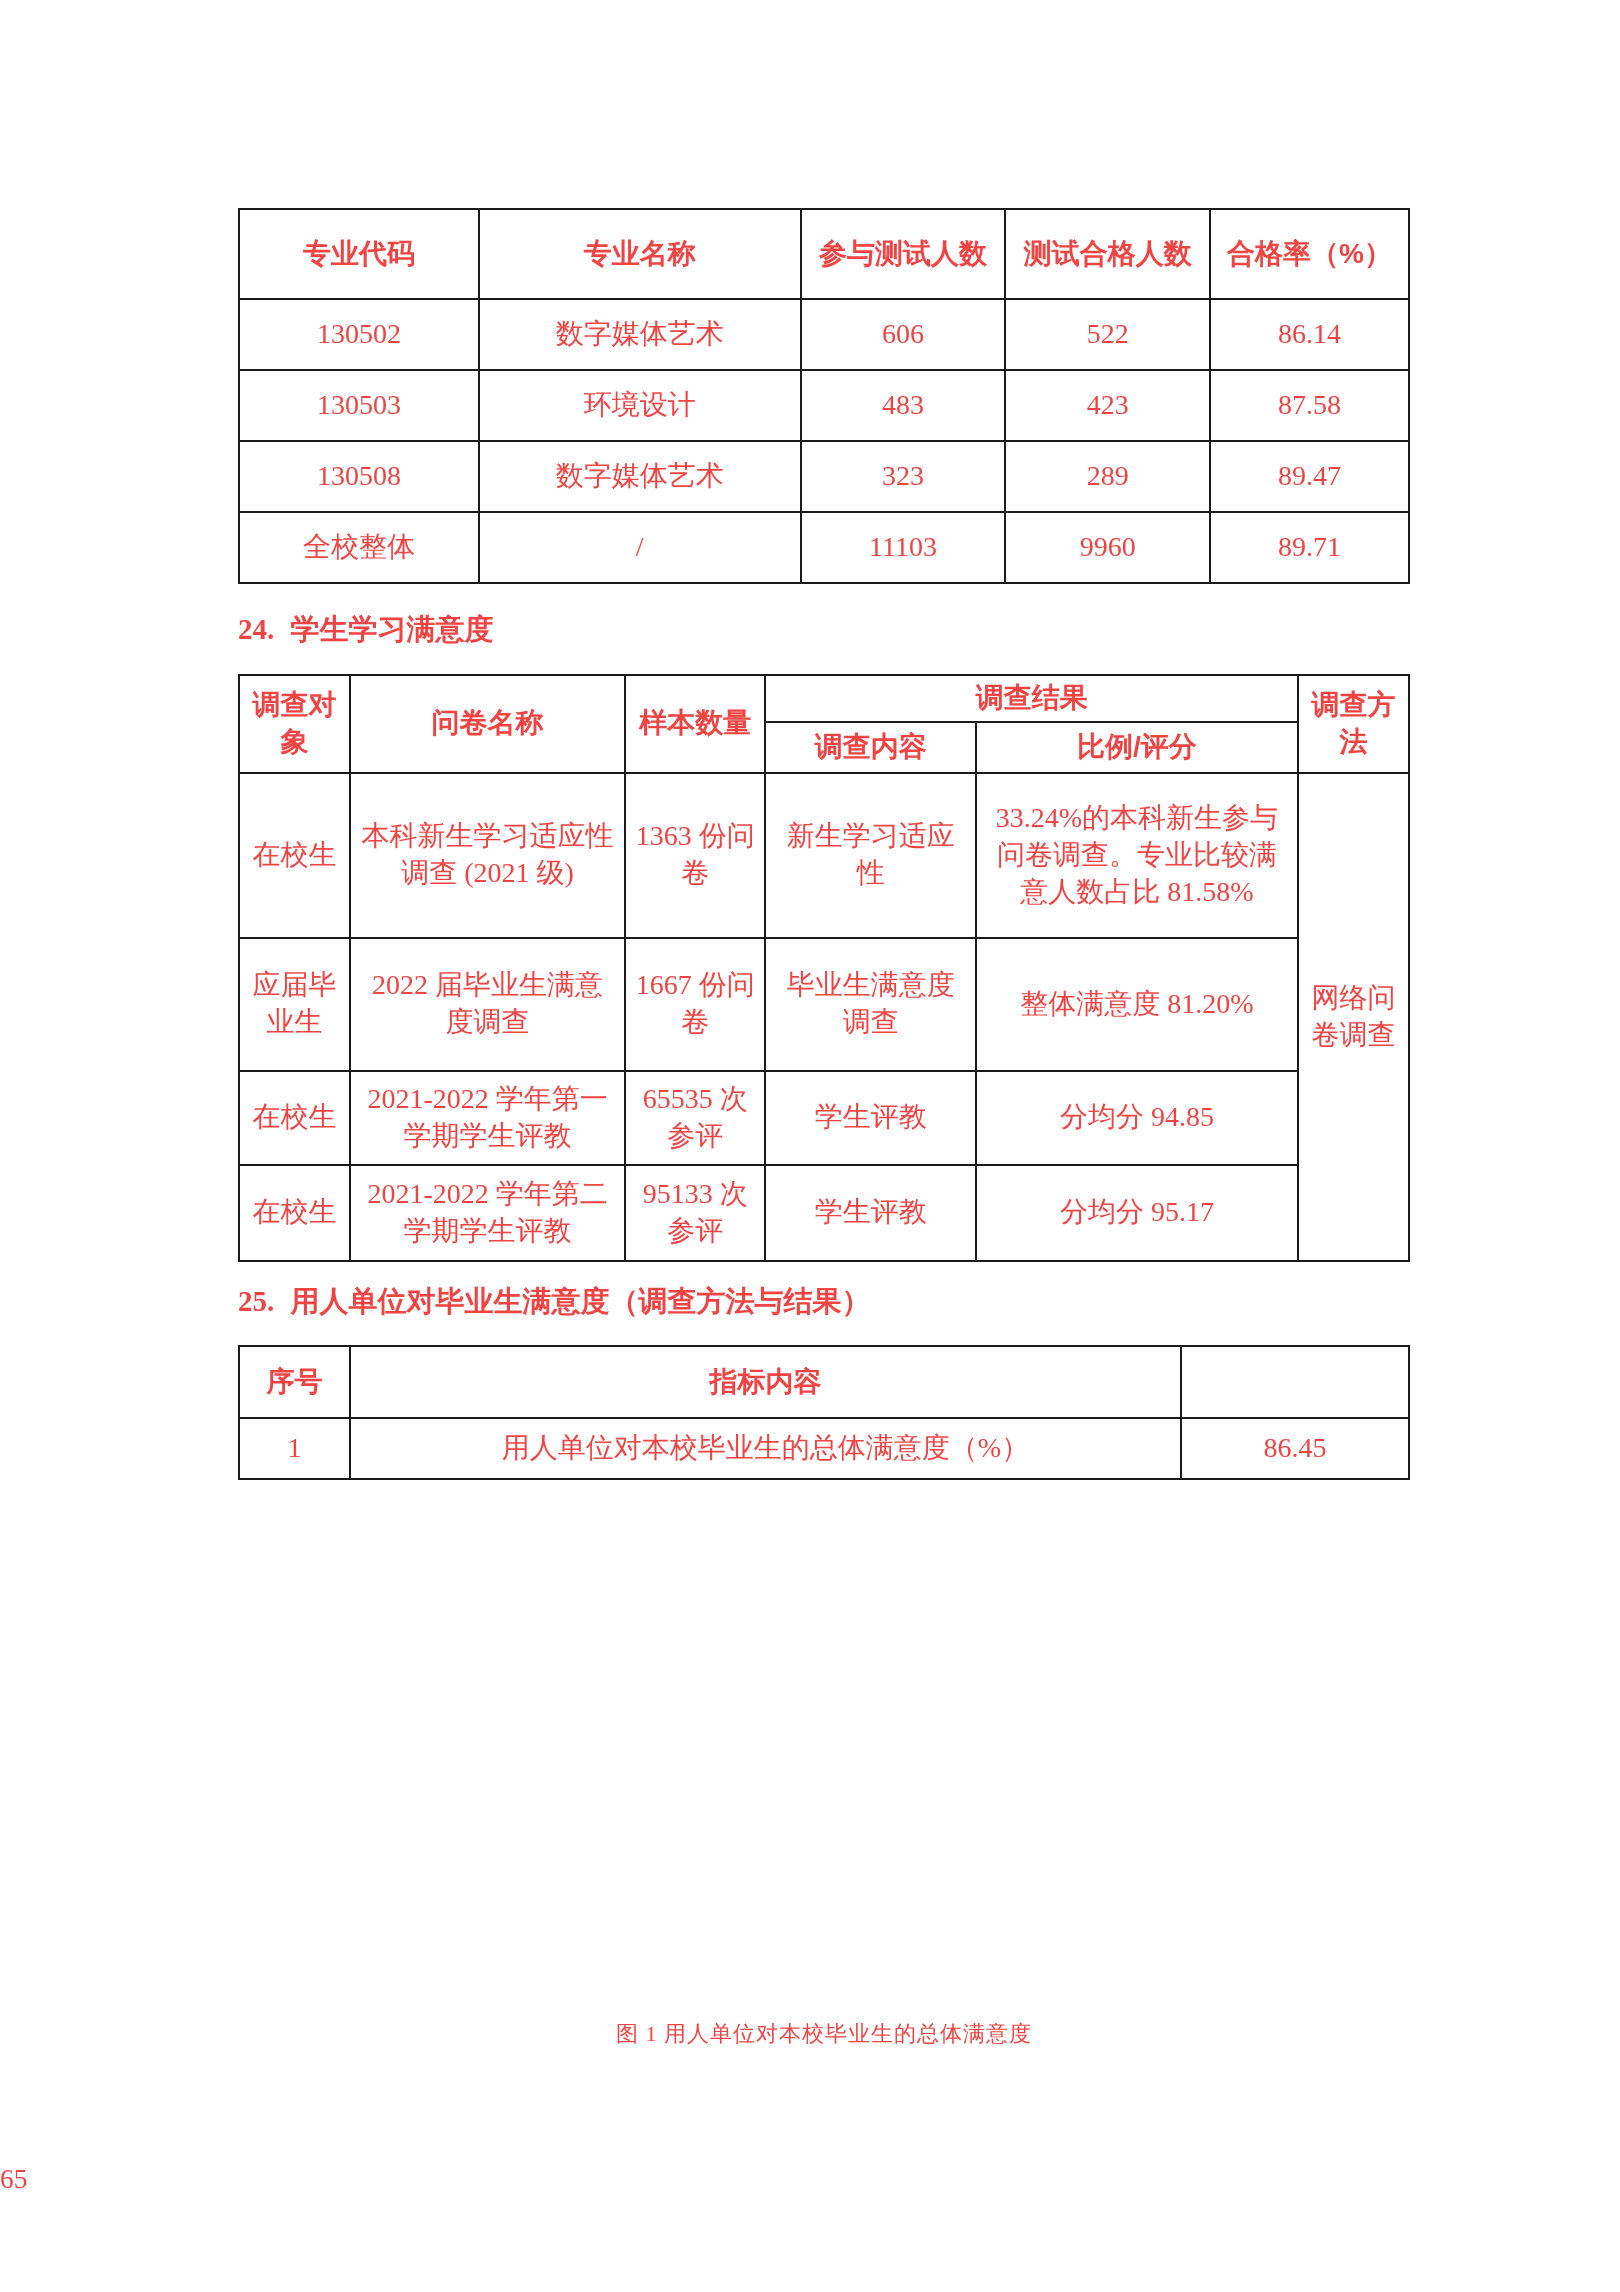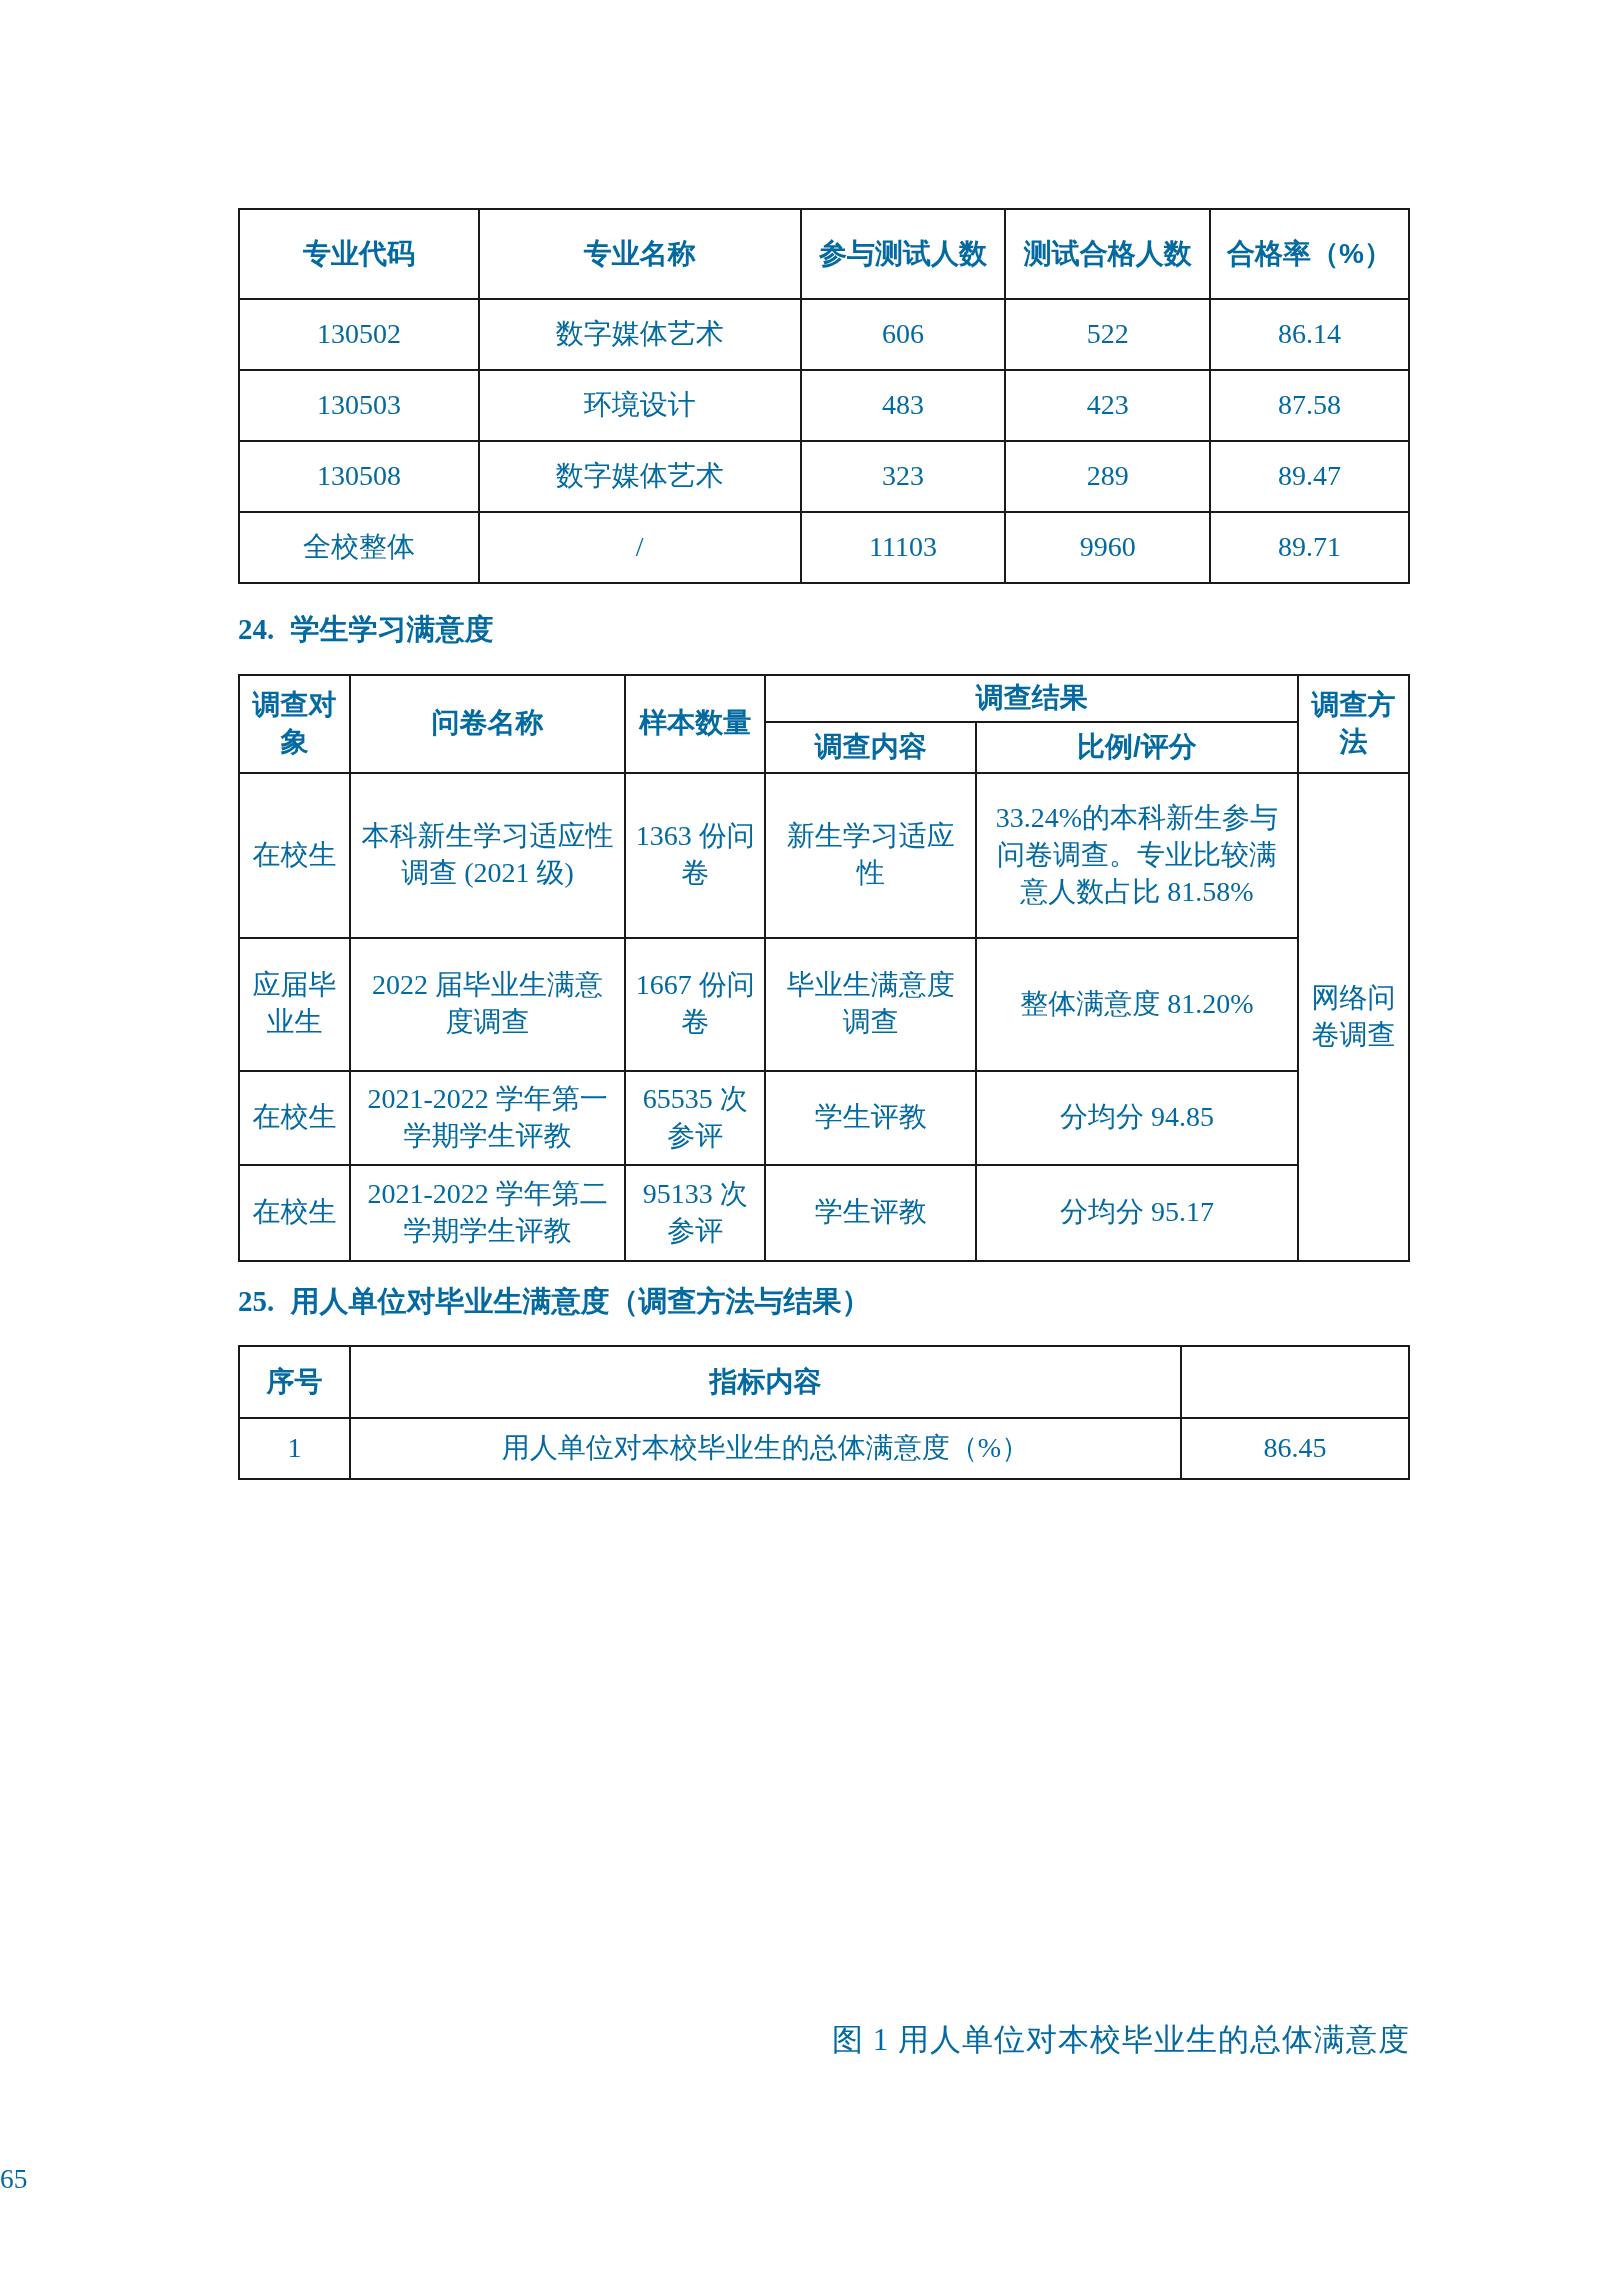--- a/index.html
+++ b/index.html
@@ -1,21 +1,21 @@
 <!DOCTYPE html>
 <html><head>
 <meta charset="utf-8">
 <style>
   html,body{margin:0;padding:0;background:#888;}
   .page{
     position:relative;
     width:1620px;height:2293px;
     background:#ffffff;
     font-family:"Liberation Serif","DejaVu Serif",serif;
-    color:#0369a1;
+    color:#ef4444;
     overflow:hidden;
   }
   
   table.doc{
     border-collapse:collapse;
     width:1172px;
     table-layout:fixed;
     font-size:28px;
     line-height:1.32;
   }
@@ -41,22 +41,22 @@
     white-space:nowrap;
   }
   .heading .num{font-family:"Liberation Serif","DejaVu Serif",serif;font-weight:bold;}
   
   tr.rh-t1h{height:90px;} tr.rh-t1{height:71px;}
   tr.rh-t2a{height:45px;} tr.rh-t2b{height:51px;}
   tr.rh-r1{height:165px;} tr.rh-r2{height:133px;}
   tr.rh-r3{height:94px;}  tr.rh-r4{height:96px;}
   tr.rh-t3h{height:72px;} tr.rh-t3{height:61px;}
   .caption{
-    font-size:31px;
-    text-align:right;
+    font-size:22px;
+    text-align:center;
     letter-spacing:1px;
   }
   .pagenum{
     font-size:27.4px;
   }
   svg text{
     font-family:"Liberation Serif","DejaVu Serif",serif;
     font-size:31px;
     fill:#1a1a1a;
   }

